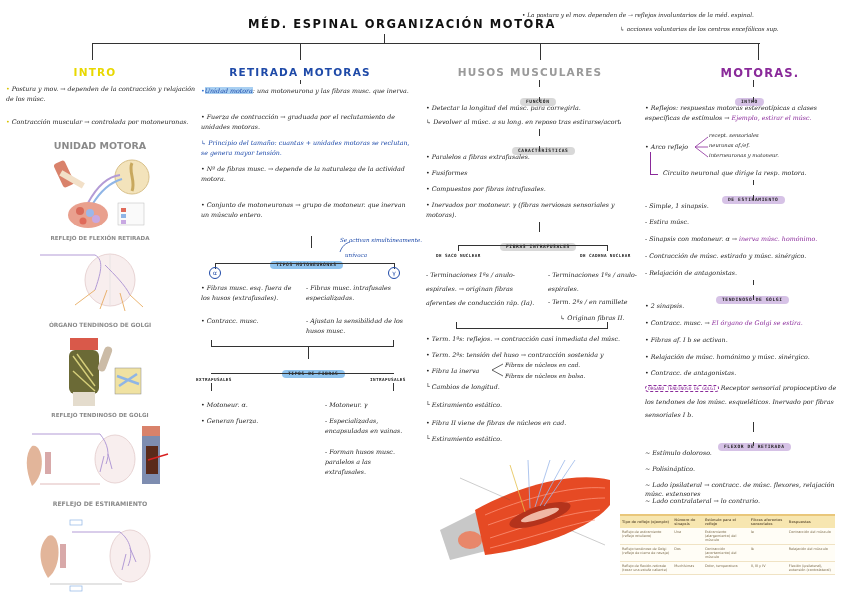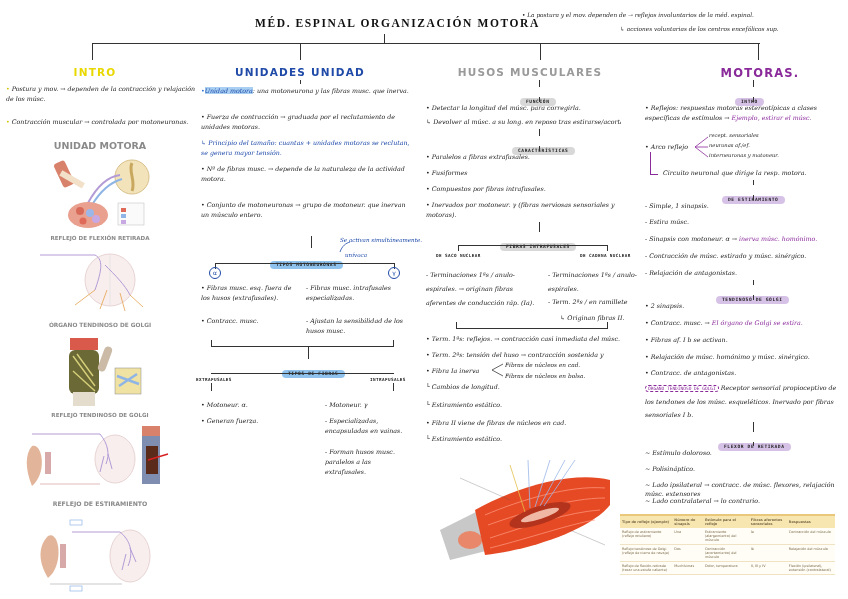--- a/index.html
+++ b/index.html
@@ -22,21 +22,21 @@
   .img-title { font-family: "DejaVu Sans", sans-serif; font-weight: bold; color: #8a8a8a; text-align: center; }
   .fig { position: absolute; }
   .sub { font-family: "DejaVu Sans Mono", monospace; font-size: 4.3px; font-weight: bold; letter-spacing: 0.4px; }
   table.ref { border-collapse: collapse; width: 100%; font-family: "DejaVu Sans", sans-serif; font-size: 3.4px; color: #7a6a4a; }
   table.ref th { background: #f7e6b0; text-align: left; padding: 2px; font-weight: bold; border-top: 2px solid #e9c77b; }
   table.ref td { padding: 2px; vertical-align: top; border-bottom: 0.5px solid #f0e3c4; background: #fffdf6; }
 </style>
 </head>
 <body>
 
-<div class="abs title" style="left:255px; top:17px;font-family:Liberation Serif, serif;">MÉD. ESPINAL ORGANIZACIÓN MOTORA</div>
+<div class="abs title" style="left:248px; top:17px;">MÉD. ESPINAL ORGANIZACIÓN MOTORA</div>
 <div class="abs hand" style="left:522px; top:10px; font-size:5.8px;">• La postura y el mov. dependen de → reflejos involuntarios de la méd. espinal.</div>
 <div class="abs hand" style="left:620px; top:24px; font-size:5.8px;">↳ acciones voluntarias de los centros encefálicos sup.</div>
 
 <div class="line" style="left:384px; top:34px; width:1px; height:9px;"></div>
 <div class="line" style="left:92px; top:43px; width:668px; height:1.2px;"></div>
 <div class="line" style="left:92px; top:43px; width:1px; height:17px;"></div>
 <div class="line" style="left:300px; top:43px; width:1px; height:17px;"></div>
 <div class="line" style="left:540px; top:43px; width:1px; height:17px;"></div>
 <div class="line" style="left:758px; top:43px; width:1px; height:17px;"></div>
 
@@ -111,21 +111,21 @@
     <rect x="40" y="6" width="12" height="5" fill="none" stroke="#8fb5e6" stroke-width="0.7"></rect>
     <line x1="42" y1="18" x2="90" y2="18" stroke="#b39bd6" stroke-width="1"></line>
     <ellipse cx="100" cy="42" rx="20" ry="26" fill="#f8eeee" stroke="#e8d4d4"></ellipse>
     <path d="M90 18 C100 26, 104 38, 98 52 M100 34 L106 48 M96 40 L92 56" stroke="#b39bd6" fill="none"></path>
     <line x1="20" y1="70" x2="92" y2="70" stroke="#bbb" stroke-width="0.8"></line>
     <rect x="40" y="72" width="12" height="5" fill="none" stroke="#8fb5e6" stroke-width="0.7"></rect>
   </svg>
 </section>
 
 <section>
-  <div class="abs sec-title" style="left:225px; top:66px; width:150px; color:#1f4aa8;">UNIDADES UNIDAD</div>
+  <div class="abs sec-title" style="left:225px; top:66px; width:150px; color:#1f4aa8;">RETIRADA MOTORAS</div>
   <div class="line" style="left:300px; top:80px; width:1px; height:4px;"></div>
 
   <div class="abs hand" style="left:201px; top:86px; width:210px;">
     <span class="bullet-blue">•</span><span class="hl-blue blue">Unidad motora</span><span>: una motoneurona y las fibras musc. que inerva.</span>
   </div>
   <div class="abs hand" style="left:201px; top:112px; width:210px;">• Fuerza de contracción → graduada por el reclutamiento de unidades motoras.</div>
   <div class="abs hand blue" style="left:201px; top:138px; width:210px;">↳ Principio del tamaño: cuantas + unidades motoras se reclutan, se genera mayor tensión.</div>
   <div class="abs hand" style="left:201px; top:164px; width:210px;">• Nº de fibras musc. → depende de la naturaleza de la actividad motora.</div>
   <div class="abs hand" style="left:201px; top:200px; width:210px;">• Conjunto de motoneuronas → grupo de motoneur. que inervan un músculo entero.</div>
 

